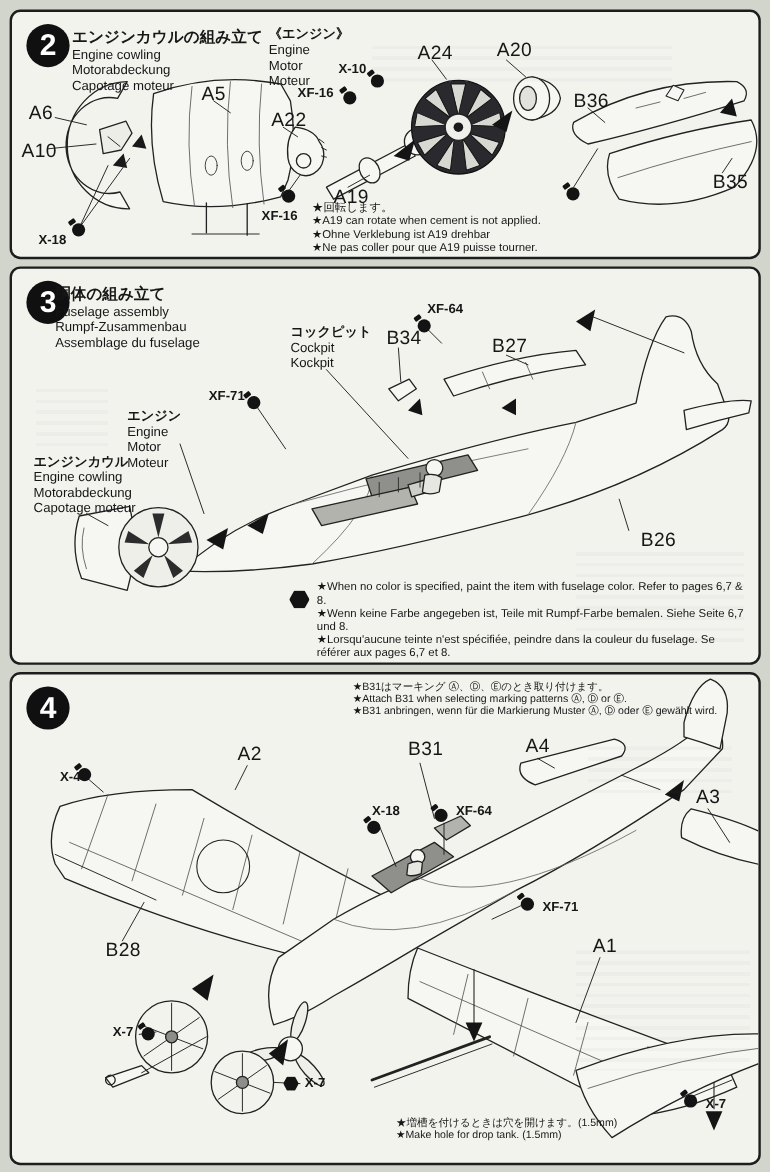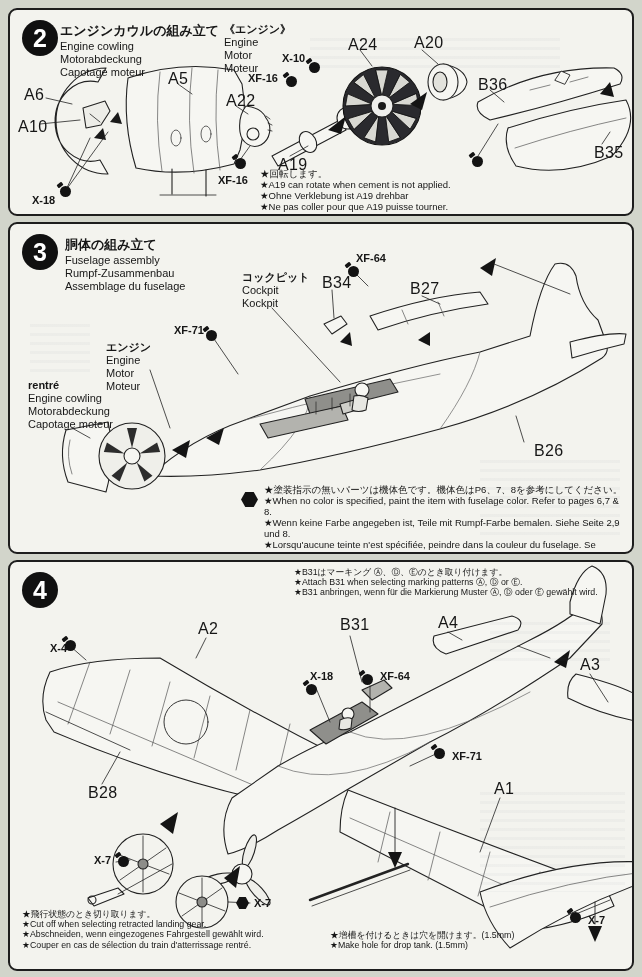--- a/index.html
+++ b/index.html
@@ -209,21 +209,21 @@
     <line x1="62" y1="204" x2="80" y2="214" stroke-width=".8"></line>
     <line x1="514" y1="218" x2="506" y2="192" stroke-width=".8"></line>
     <polygon points="196,214 214,204 209,221" fill="#141414" stroke="none"></polygon>
   </svg>
 
   <div class="ghost" style="left:470px;top:236px;width:140px;height:80px"></div>
   <div class="ghost" style="left:20px;top:100px;width:60px;height:50px"></div>
 
   <div class="badge" style="left:12px;top:10px">3</div>
 
-  <div class="abs" style="left:55px;top:12px">
+  <div class="abs" style="left:36px;top:12px">
     <span class="tja">胴体の組み立て</span>
     <span class="ts">Fuselage assembly</span>
     <span class="ts">Rumpf-Zusammenbau</span>
     <span class="ts">Assemblage du fuselage</span>
   </div>
 
   <div class="abs" style="left:232px;top:46px">
     <span class="hj">コックピット</span>
     <span class="ts">Cockpit</span>
     <span class="ts">Kockpit</span>
@@ -237,33 +237,32 @@
   <span class="pdot" style="left:196px;top:106px"></span>
 
   <div class="abs" style="left:96px;top:116px">
     <span class="hj">エンジン</span>
     <span class="ts">Engine</span>
     <span class="ts">Motor</span>
     <span class="ts">Moteur</span>
   </div>
 
   <div class="abs" style="left:18px;top:154px">
-    <span class="hj">rentré</span>
+    <span class="hj">エンジンカウル</span>
     <span class="ts">Engine cowling</span>
     <span class="ts">Motorabdeckung</span>
     <span class="ts">Capotage moteur</span>
   </div>
 
   <span class="part" style="left:524px;top:218px">B26</span>
 
   <span class="phex big" style="left:231px;top:268px"></span>
   <div class="abs note" style="left:254px;top:260px;width:362px">
-    <span class="ln">★塗装指示の無いパーツは機体色です。機体色はP6、7、8を参考にしてください。</span>
     <span class="ln">★When no color is specified, paint the item with fuselage color. Refer to pages 6,7 &amp; 8.</span>
-    <span class="ln">★Wenn keine Farbe angegeben ist, Teile mit Rumpf-Farbe bemalen. Siehe Seite 2,9 und 8.</span>
+    <span class="ln">★Wenn keine Farbe angegeben ist, Teile mit Rumpf-Farbe bemalen. Siehe Seite 6,7 und 8.</span>
     <span class="ln">★Lorsqu'aucune teinte n'est spécifiée, peindre dans la couleur du fuselage. Se référer aux pages 6,7 et 8.</span>
   </div>
 </section>
 
 <section class="panel" id="panel4">
   <svg class="art" viewBox="0 0 622 407" fill="none" stroke="#222" stroke-width="1.1" stroke-linejoin="round" stroke-linecap="round">
 
     <path d="M40,110 Q28,135 36,158 L44,170 Q150,215 252,238 L332,196 Q240,150 150,96 Q80,96 40,110 Z" fill="#f6f6f2"></path>
     <g stroke-width=".7" stroke="#555">
       <line x1="80" y1="100" x2="58" y2="162"></line>
@@ -382,24 +381,18 @@
   <span class="part" style="left:484px;top:218px">A1</span>
   <span class="part" style="left:78px;top:222px">B28</span>
 
   <span class="pl" style="left:84px;top:292px">X-7</span>
   <span class="pdot" style="left:108px;top:294px"></span>
   <span class="phex" style="left:226px;top:335px"></span>
   <span class="pl" style="left:244px;top:335px">X-7</span>
   <span class="pdot" style="left:560px;top:350px"></span>
   <span class="pl" style="left:578px;top:352px">X-7</span>
 
-  <div class="abs note2" style="left:12px;top:347px;width:300px">
-    <span style="display:block">★飛行状態のとき切り取ります。</span>
-    <span style="display:block">★Cut off when selecting retracted landing gear.</span>
-    <span style="display:block">★Abschneiden, wenn eingezogenes Fahrgestell gewählt wird.</span>
-    <span style="display:block">★Couper en cas de sélection du train d'atterrissage rentré.</span>
-  </div>
 
   <div class="abs note2" style="left:320px;top:368px;width:300px">
     <span style="display:block">★増槽を付けるときは穴を開けます。(1.5mm)</span>
     <span style="display:block">★Make hole for drop tank. (1.5mm)</span>
   </div>
 </section>
 
 </body></html>

